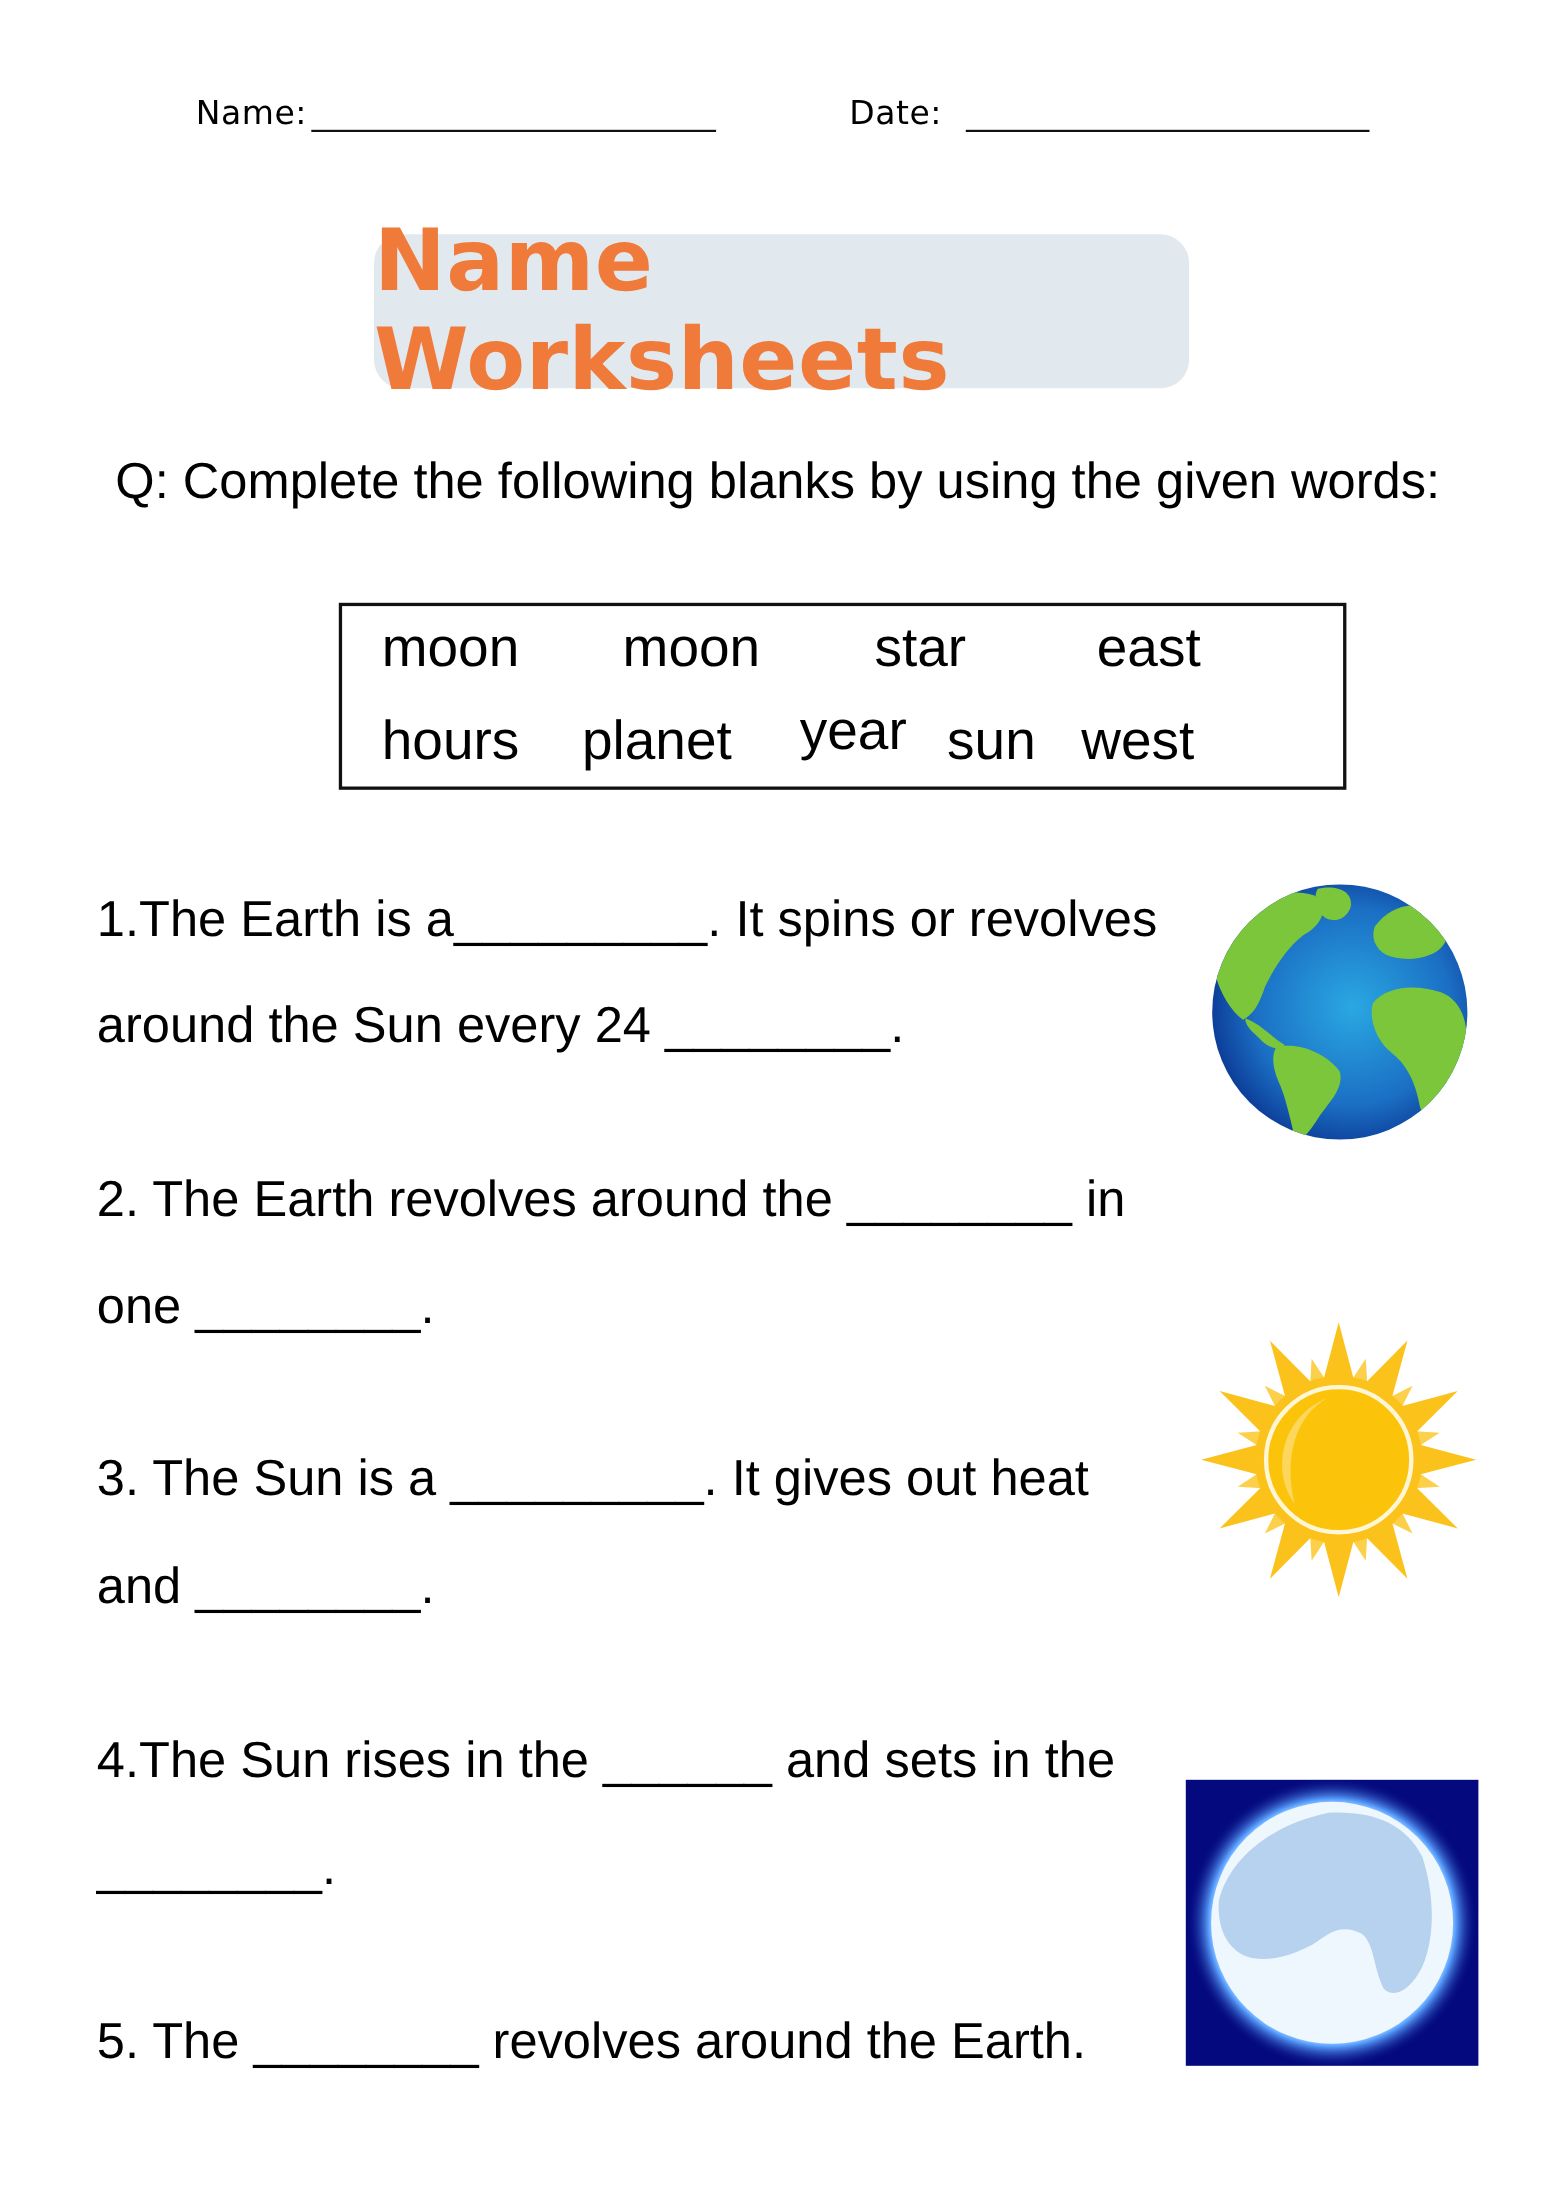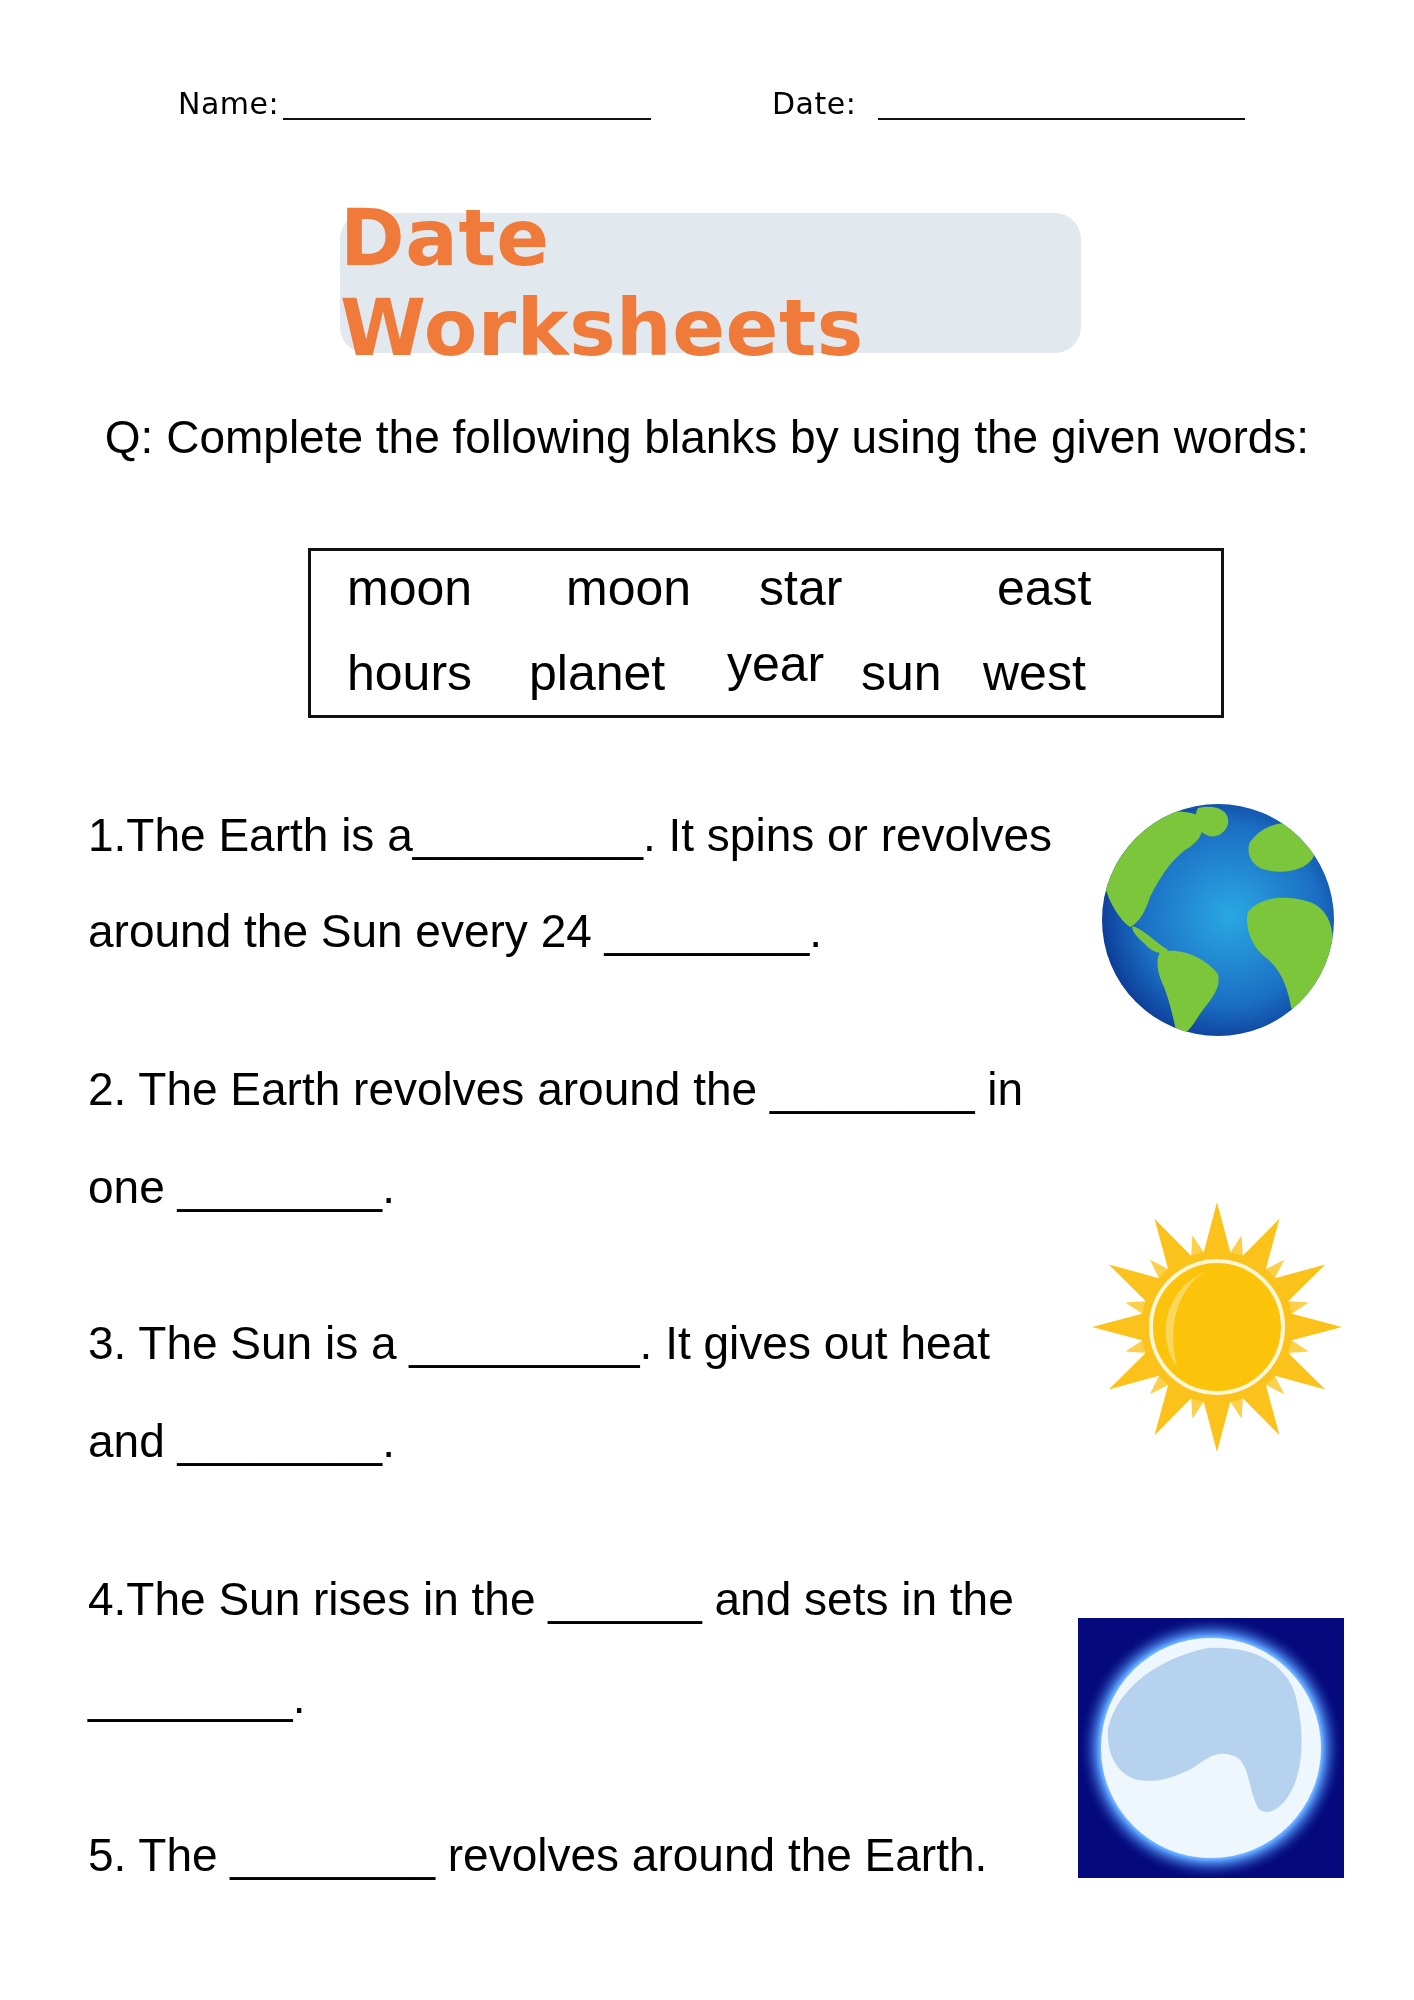--- a/index.html
+++ b/index.html
@@ -26,29 +26,29 @@
 </style>
 </head>
 <body>
 
 <div class="header-field" style="left:178px;">Name:</div>
 <div class="header-line" style="left:283px; width:368px;"></div>
 <div class="header-field" style="left:772px;">Date:</div>
 <div class="header-line" style="left:878px; width:367px;"></div>
 
 <div class="title-box">
-  <span class="title-text">Date Worksheets</span>
+  <span class="title-text">Name Worksheets</span>
 </div>
 
 <div class="question">Q: Complete the following blanks by using the given words:</div>
 
 <div class="word-box">
   <span class="word" style="left:36px; top:8px;">moon</span>
   <span class="word" style="left:255px; top:8px;">moon</span>
-  <span class="word" style="left:448px; top:8px;">star</span>
+  <span class="word" style="left:484px; top:8px;">star</span>
   <span class="word" style="left:686px; top:8px;">east</span>
   <span class="word" style="left:36px; top:93px;">hours</span>
   <span class="word" style="left:218px; top:93px;">planet</span>
   <span class="word" style="left:416px; top:84px;">year</span>
   <span class="word" style="left:550px; top:93px;">sun</span>
   <span class="word" style="left:672px; top:93px;">west</span>
 </div>
 
 <div class="line" style="top:808px;">1.The Earth is a_________. It spins or revolves</div>
 <div class="line" style="top:904px;">around the Sun every 24 ________.</div>

